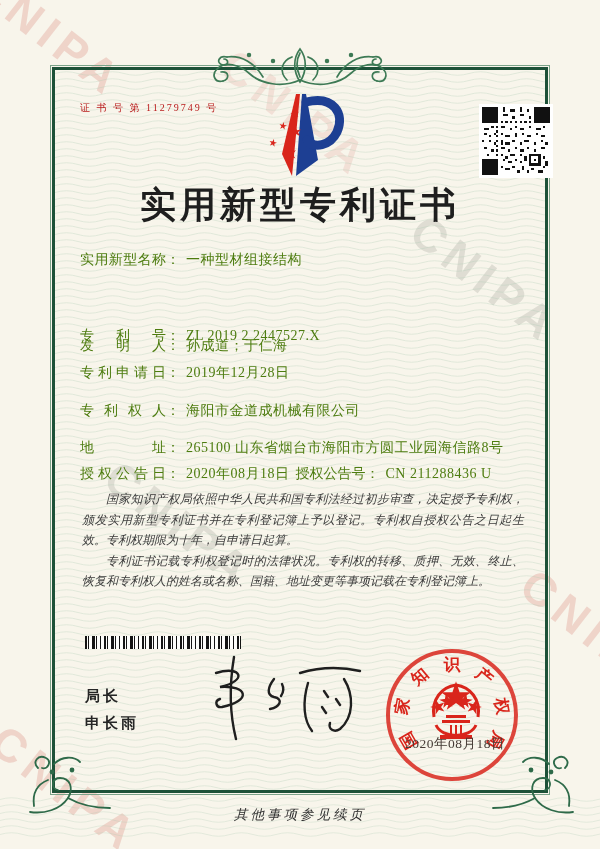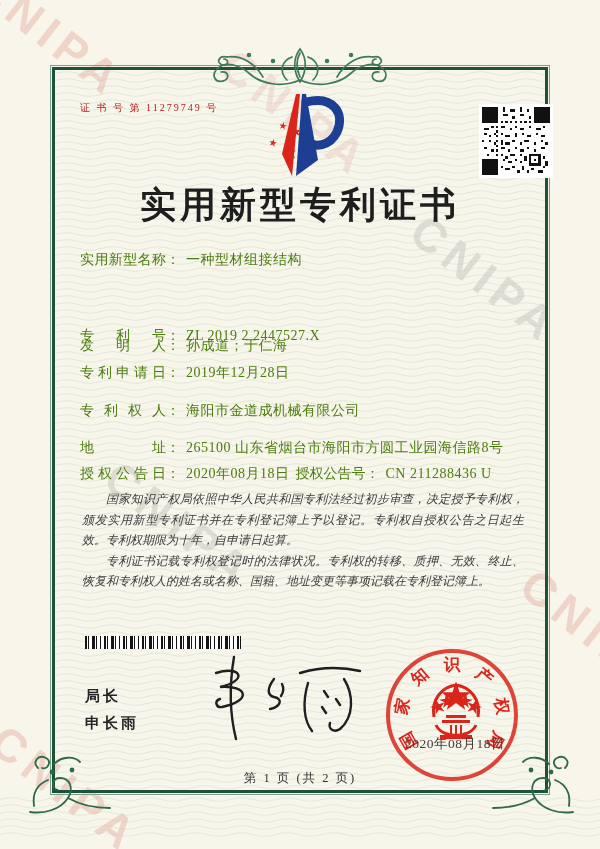--- a/index.html
+++ b/index.html
@@ -339,15 +339,15 @@
         <rect x="16" y="39" width="28" height="3" stroke="none"></rect>
         <rect x="24" y="44" width="2" height="9" stroke="none"></rect>
         <rect x="29" y="44" width="2" height="9" stroke="none"></rect>
         <rect x="34" y="44" width="2" height="9" stroke="none"></rect>
         <rect x="14" y="54" width="32" height="4" stroke="none"></rect>
       </g>
     </svg>
   </div>
   <div class="seal-date">2020年08月18日</div>
 
-  <div class="page-num">第 1 页 (共 2 页)</div>
+  <div class="foot-note">其他事项参见续页</div>
 
 </div>
 
 </body></html>

